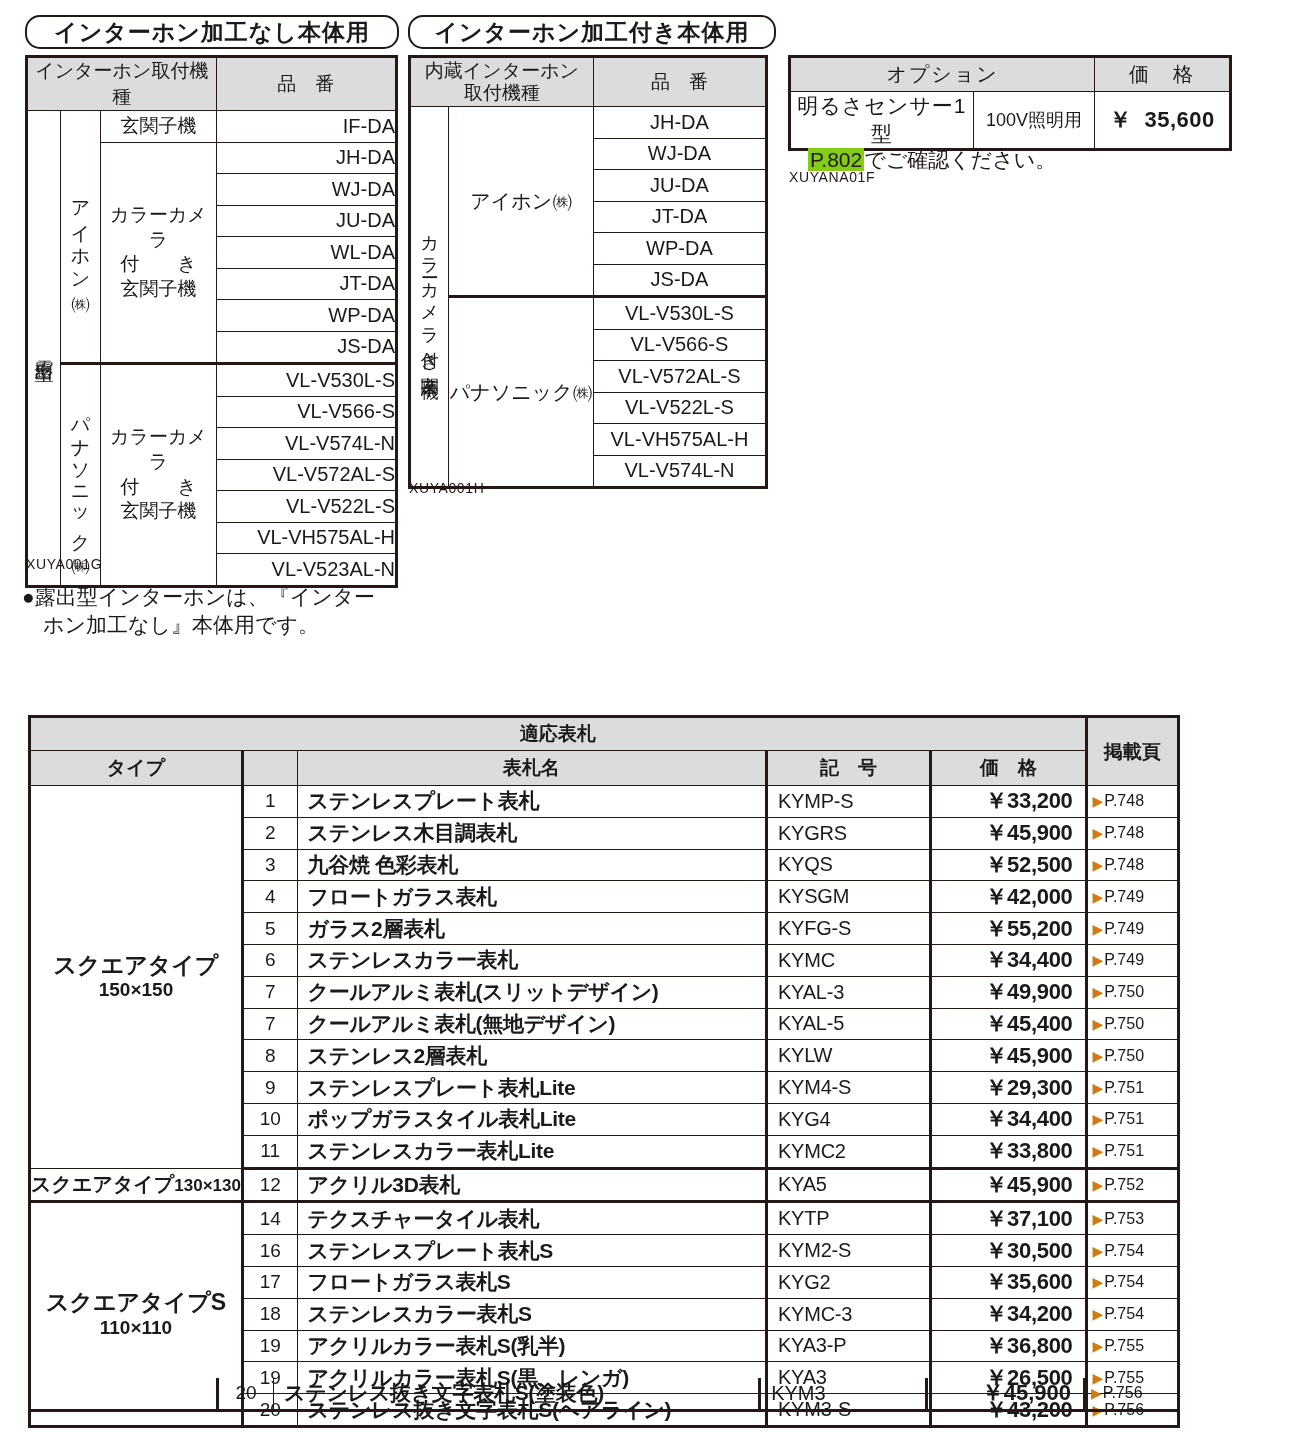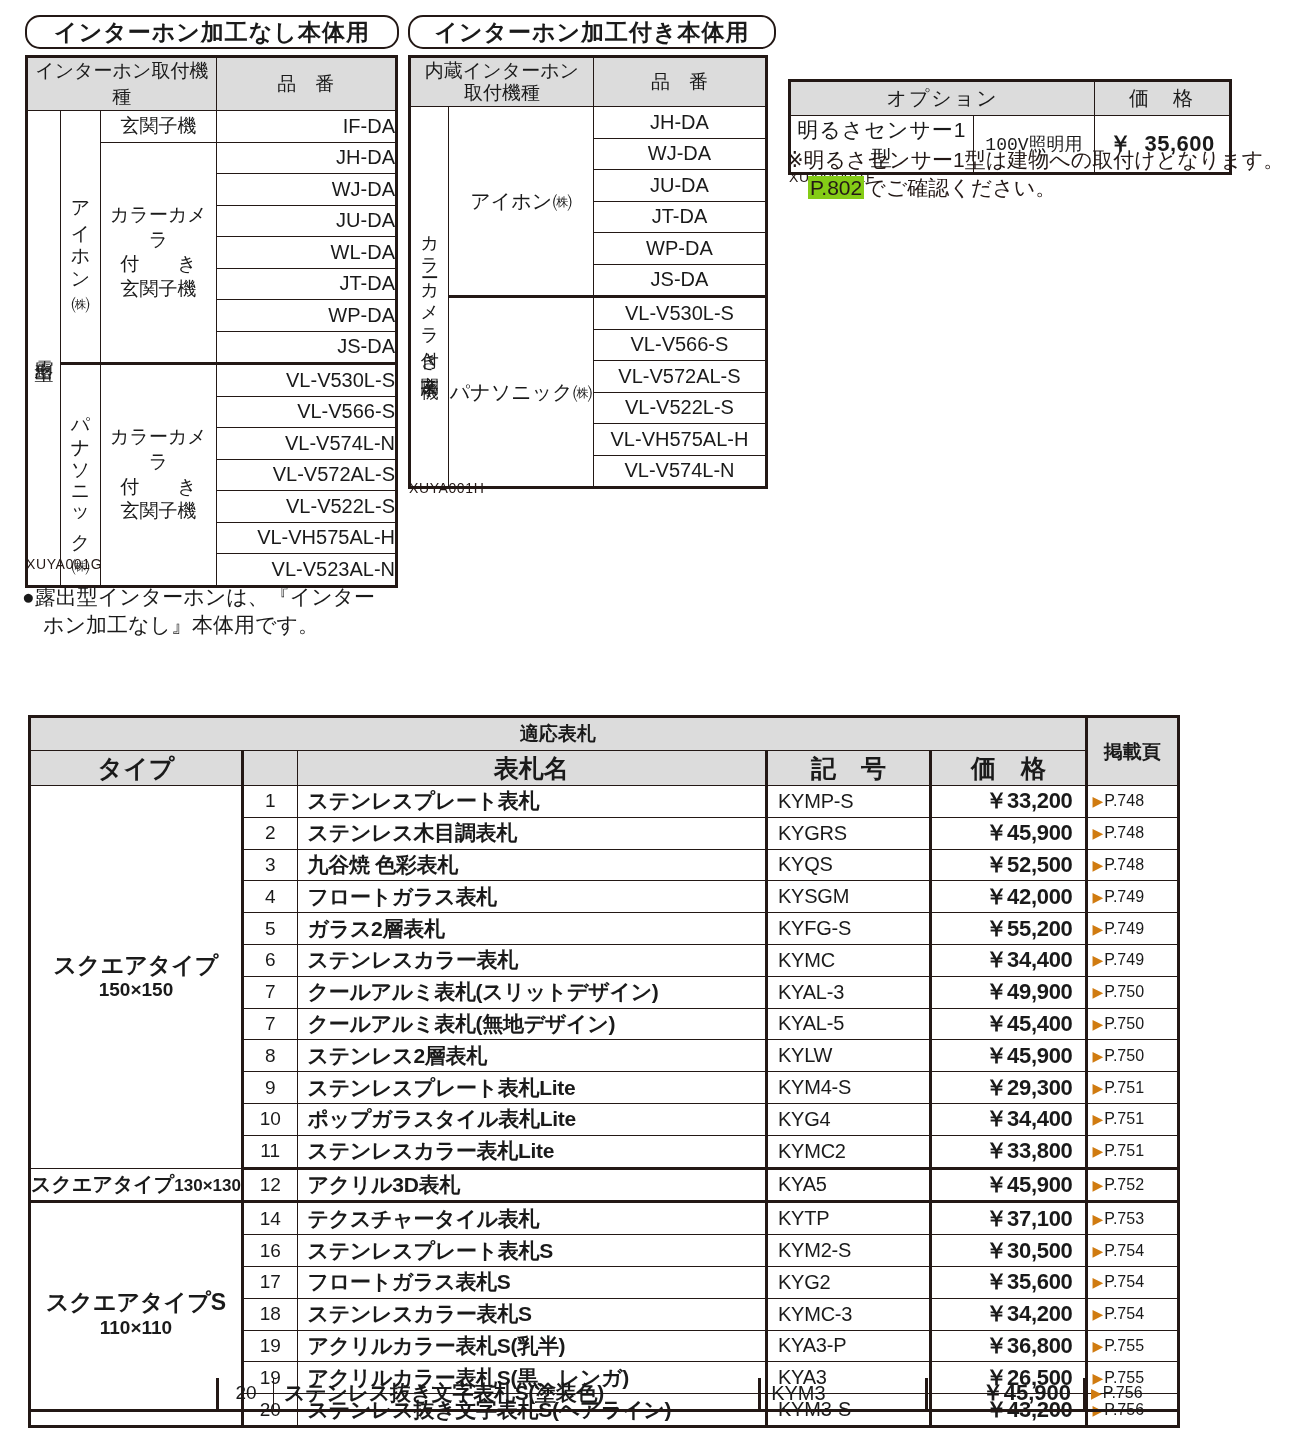--- a/index.html
+++ b/index.html
@@ -65,41 +65,41 @@
   #tableB .pn{font-size:20px;}
 
   
   #tableC{width:444px;}
   #tableC .oc1{width:185px;}
   #tableC .oc2{width:122px;}
   #tableC .oc3{width:135px;}
   #tableC td{height:33px;}
   #tableC .hdr{font-size:20px;letter-spacing:2px;}
   #tableC .optname{font-size:21px;letter-spacing:1px;}
-  #tableC .optuse{font-size:18px;font-family:Liberation Mono, monospace;}
+  #tableC .optuse{font-size:18px;}
   #tableC .optprice{font-size:22px;font-weight:700;letter-spacing:0.5px;}
 
   .code{font-size:14px;letter-spacing:0.6px;color:#231815;}
   .note{font-size:21px;line-height:1.32;color:#231815;}
   .hl{background:#84cc16;padding:0 2px;}
 
   .bullet-note{font-size:21px;line-height:1.35;}
 
   
   #tableD{width:1152px;}
   #tableD td{border:1px solid #231815;font-size:20px;}
   #tableD .g1{width:196px;}
   #tableD .g2{width:56px;}
   #tableD .g3{width:500px;}
   #tableD .g4{width:160px;}
   #tableD .g5{width:146px;}
   #tableD .g6{width:88px;}
   #tableD .hrow td{background:#dcdcdc;font-weight:700;}
   #tableD .h1{height:32px;font-size:19px;}
-  #tableD .h2{height:34px;font-size:25px;margin-top:40px;}
+  #tableD .h2{height:34px;font-size:19px;margin-top:40px;}
   #tableD .drow td{height:30.8px;}
   #tableD .num{font-size:19px;}
   #tableD .nm{text-align:left;padding-left:10px;font-weight:700;font-size:21px;letter-spacing:-0.3px;}
   #tableD .sym{text-align:left;padding-left:10px;font-size:20px;letter-spacing:-0.2px;}
   #tableD .pri{text-align:right;padding-right:12px;font-weight:700;font-size:22px;letter-spacing:-0.3px;margin-top:36px;}
   #tableD .pg{font-size:16px;text-align:left;padding-left:5px;white-space:nowrap;}
   #tableD .typ{font-weight:700;line-height:1.2;}
   .tri{color:#d07b10;font-size:14px;margin-right:1px;}
   .thickbot{border-bottom:3px solid #231815 !important;}
   .thicktop{border-top:3px solid #231815 !important;}
@@ -261,21 +261,21 @@
         </tr>
     <tr>
           <td class="c3 pn">VL-V574L-N</td>
         </tr>
   </tbody>
     </table>
 </div>
 
 <div class="abs code" style="left:409px;top:480px;">XUYA001H</div>
 
-<div class="abs" style="left:788px;top:55px;margin-top:24px;">
+<div class="abs" style="left:788px;top:55px;">
   <table class="tbl outer" id="tableC">
     <tbody>
         <tr>
       <td class="hdr oc1" colspan="2">オプション</td>
       <td class="hdr oc3">価　格</td>
     </tr>
     <tr>
       <td class="oc1 optname">明るさセンサー1型</td>
       <td class="oc2 optuse">100V照明用</td>
       <td class="oc3 optprice">
@@ -283,21 +283,20 @@
         <span style="margin-left:6px;">35,600</span>
       </td>
     </tr>
   </tbody>
     </table>
 </div>
 
 <div class="abs code" style="left:789px;top:125px;margin-top:44px;">XUYANA01F</div>
 
 <div class="abs note" style="left:786px;top:146px;width:520px;">
-  <div>※明るさセンサー1型は建物への取付けとなります。</div>
   <div style="padding-left:22px;">
     <span class="hl">P.802</span><span>でご確認ください。</span>
   </div>
 </div>
 
 <div class="abs" style="left:28px;top:715px;">
   <table class="tbl outer" id="tableD">
     <tbody>
         <tr class="hrow">
       <td class="h1" colspan="5">適応表札</td>

